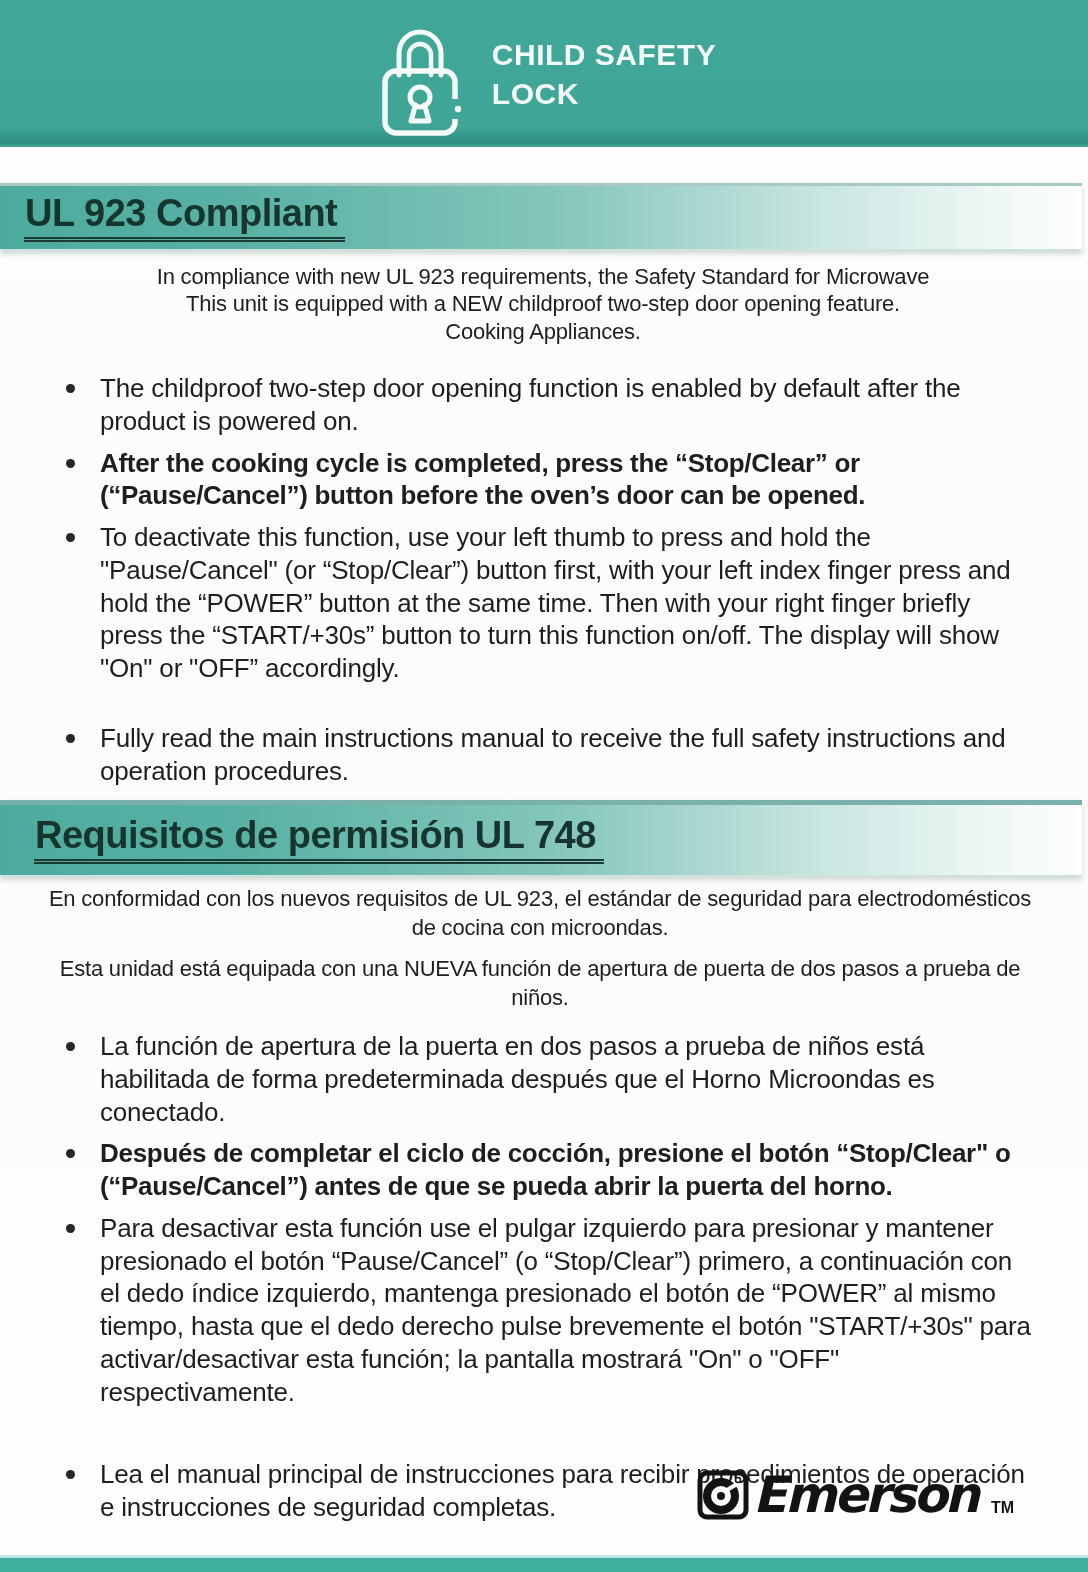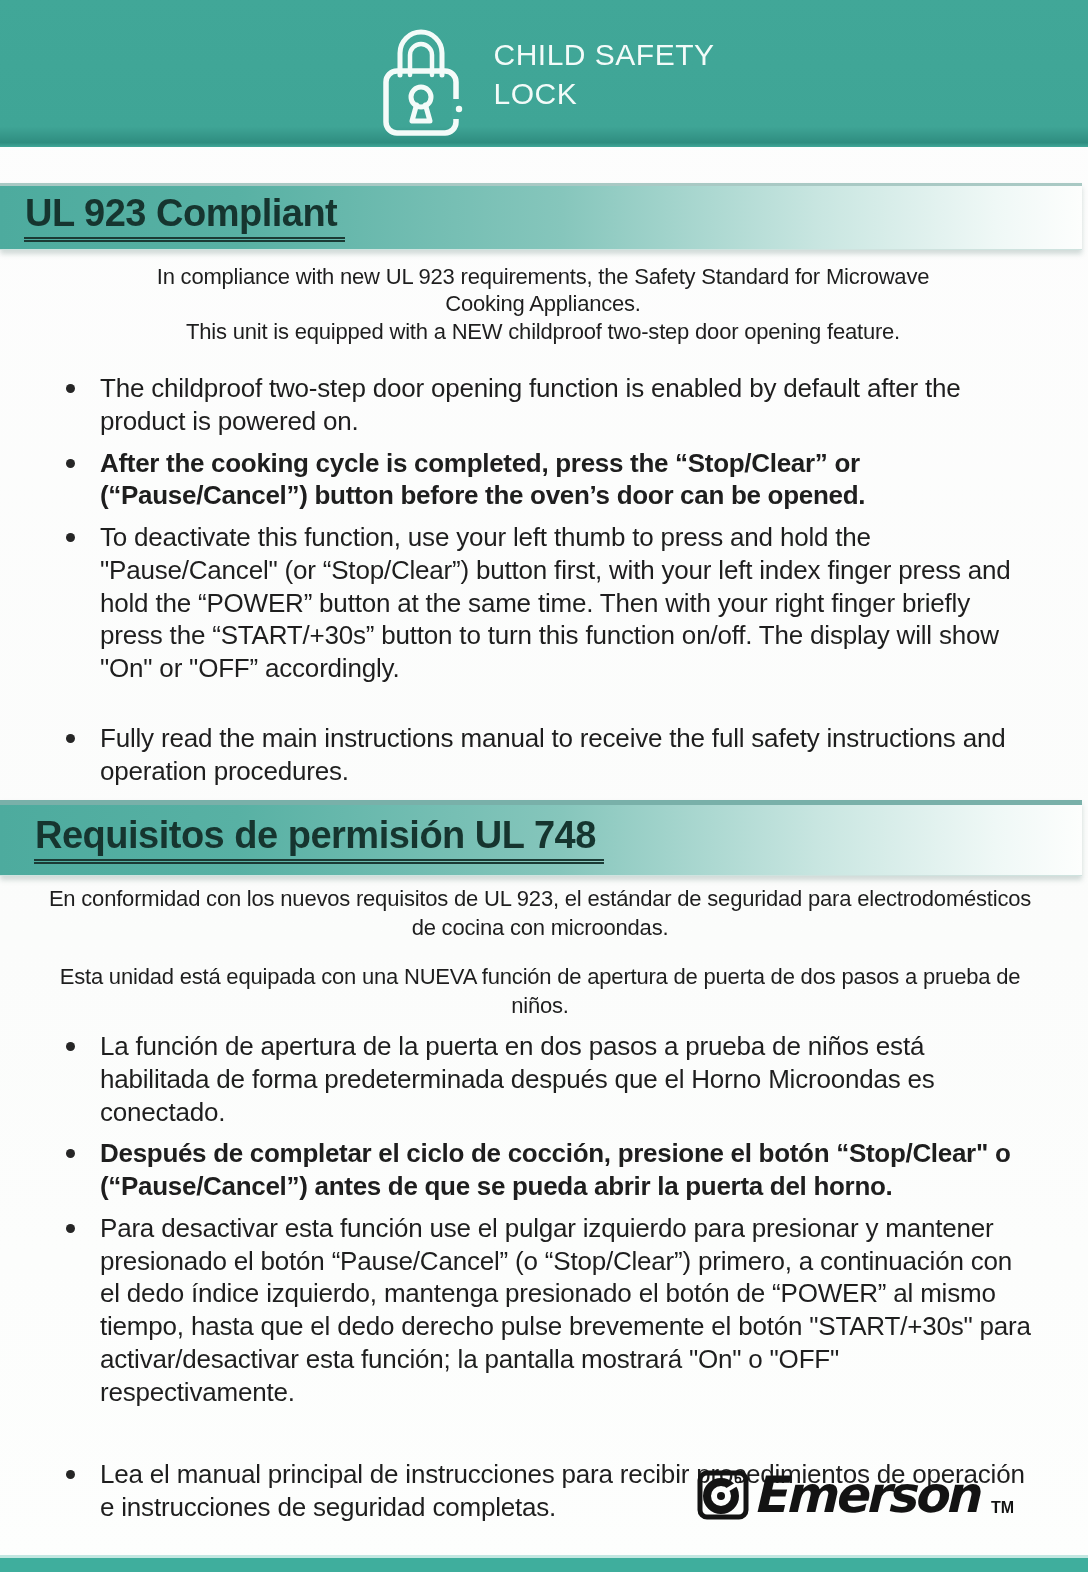--- a/index.html
+++ b/index.html
@@ -24,21 +24,21 @@
     background: linear-gradient(180deg, #41a798 0%, #3fa596 86%, #2f8d80 97%, #41a798 100%);
     display: flex;
     align-items: center;
     justify-content: center;
   }
   .header-inner { display: flex; align-items: center; gap: 24px; margin-top: 2px; }
   .lock-wrap { width: 96px; height: 130px; display: block; }
   .header-title {
     color: #f3fbf9;
     font-size: 30px;
-    font-weight: 400;
+    font-weight: 700;
     letter-spacing: 0.5px;
     line-height: 1.27;
   }
 
   
   .band {
     position: absolute;
     left: 0;
     width: 1082px;
     background: linear-gradient(90deg, #4dab9e 0%, #58b1a4 22%, #86c6bc 52%, #c9e6e1 76%, #eff8f6 92%, #fdfefd 100%);
@@ -58,21 +58,21 @@
     color: #16352f;
     letter-spacing: -0.5px;
     border-bottom: 5px double #1b3a34;
     padding: 0 8px 5px 1px;
   }
 
   
   .intro { font-size: 22px; line-height: 1.24; color: #1e1e1e; letter-spacing: -0.2px; }
   .intro-en { position: absolute; top: 263px; left: 40px; right: 42px; text-align: center; }
   .intro-es { position: absolute; top: 884px; left: 38px; right: 46px; text-align: center; line-height: 1.32; }
-  .intro-es .para2 { margin-top: 20px; }
+  .intro-es .para2 { margin-top: 12px; }
 
   
   .bullets { position: absolute; list-style: none; }
   .bullets-en { top: 372px; left: 64px; width: 962px; }
   .bullets-es { top: 1030px; left: 64px; width: 972px; }
   .bullets li {
     position: relative;
     padding-left: 36px;
     font-size: 26px;
     line-height: 1.26;
@@ -156,22 +156,22 @@
     </div>
   </header>
 
   <section>
     <div class="band band-en">
       <h1><span class="heading-underline">UL 923 Compliant</span></h1>
     </div>
 
     <div class="intro intro-en">
       <div>In compliance with new UL 923 requirements, the Safety Standard for Microwave</div>
+      <div>This unit is equipped with a NEW childproof two-step door opening feature.</div>
       <div>Cooking Appliances.</div>
-      <div>This unit is equipped with a NEW childproof two-step door opening feature.</div>
     </div>
 
     <ul class="bullets bullets-en">
       <li><span class="dot"></span><span>The childproof two-step door opening function is enabled by default after the product is powered on.</span></li>
       <li class="bold"><span class="dot"></span><span>After the cooking cycle is completed, press the “Stop/Clear” or (“Pause/Cancel”) button before the oven’s door can be opened.</span></li>
       <li><span class="dot"></span><span>To deactivate this function, use your left thumb to press and hold the "Pause/Cancel" (or “Stop/Clear”) button first, with your left index finger press and hold the “POWER” button at the same time. Then with your right finger briefly press the “START/+30s” button to turn this function on/off. The display will show "On" or "OFF” accordingly.</span></li>
       <li class="gap-before"><span class="dot"></span><span>Fully read the main instructions manual to receive the full safety instructions and operation procedures.</span></li>
     </ul>
   </section>
 

